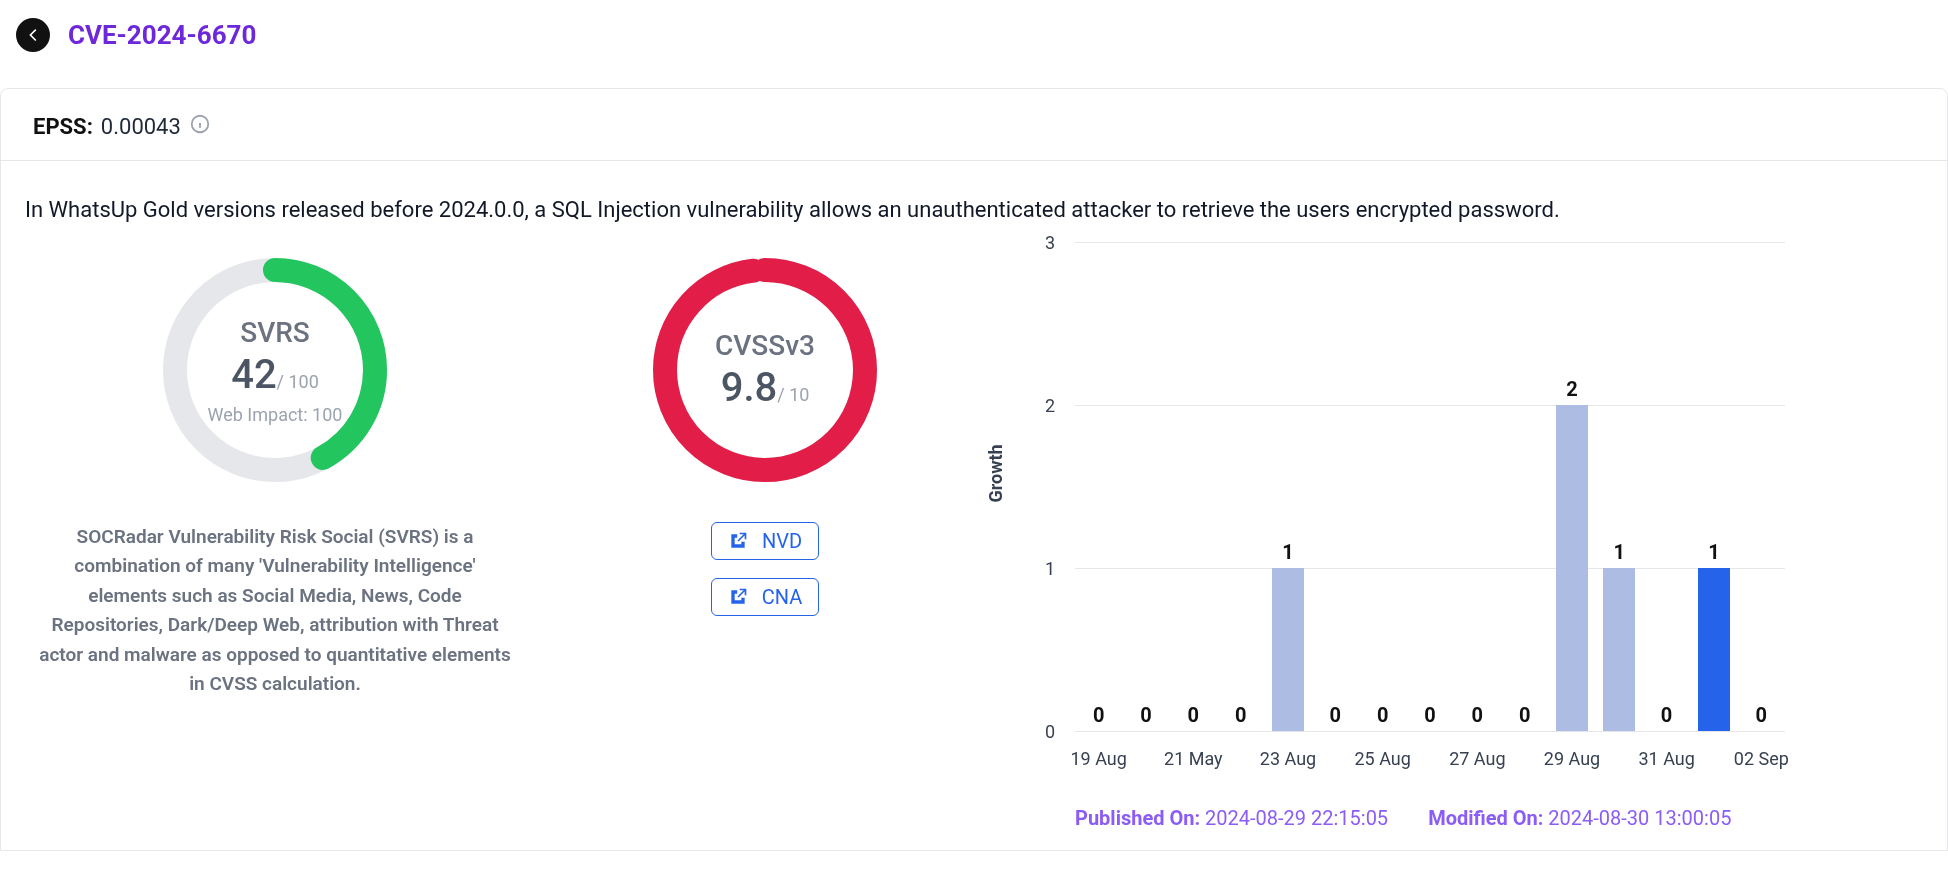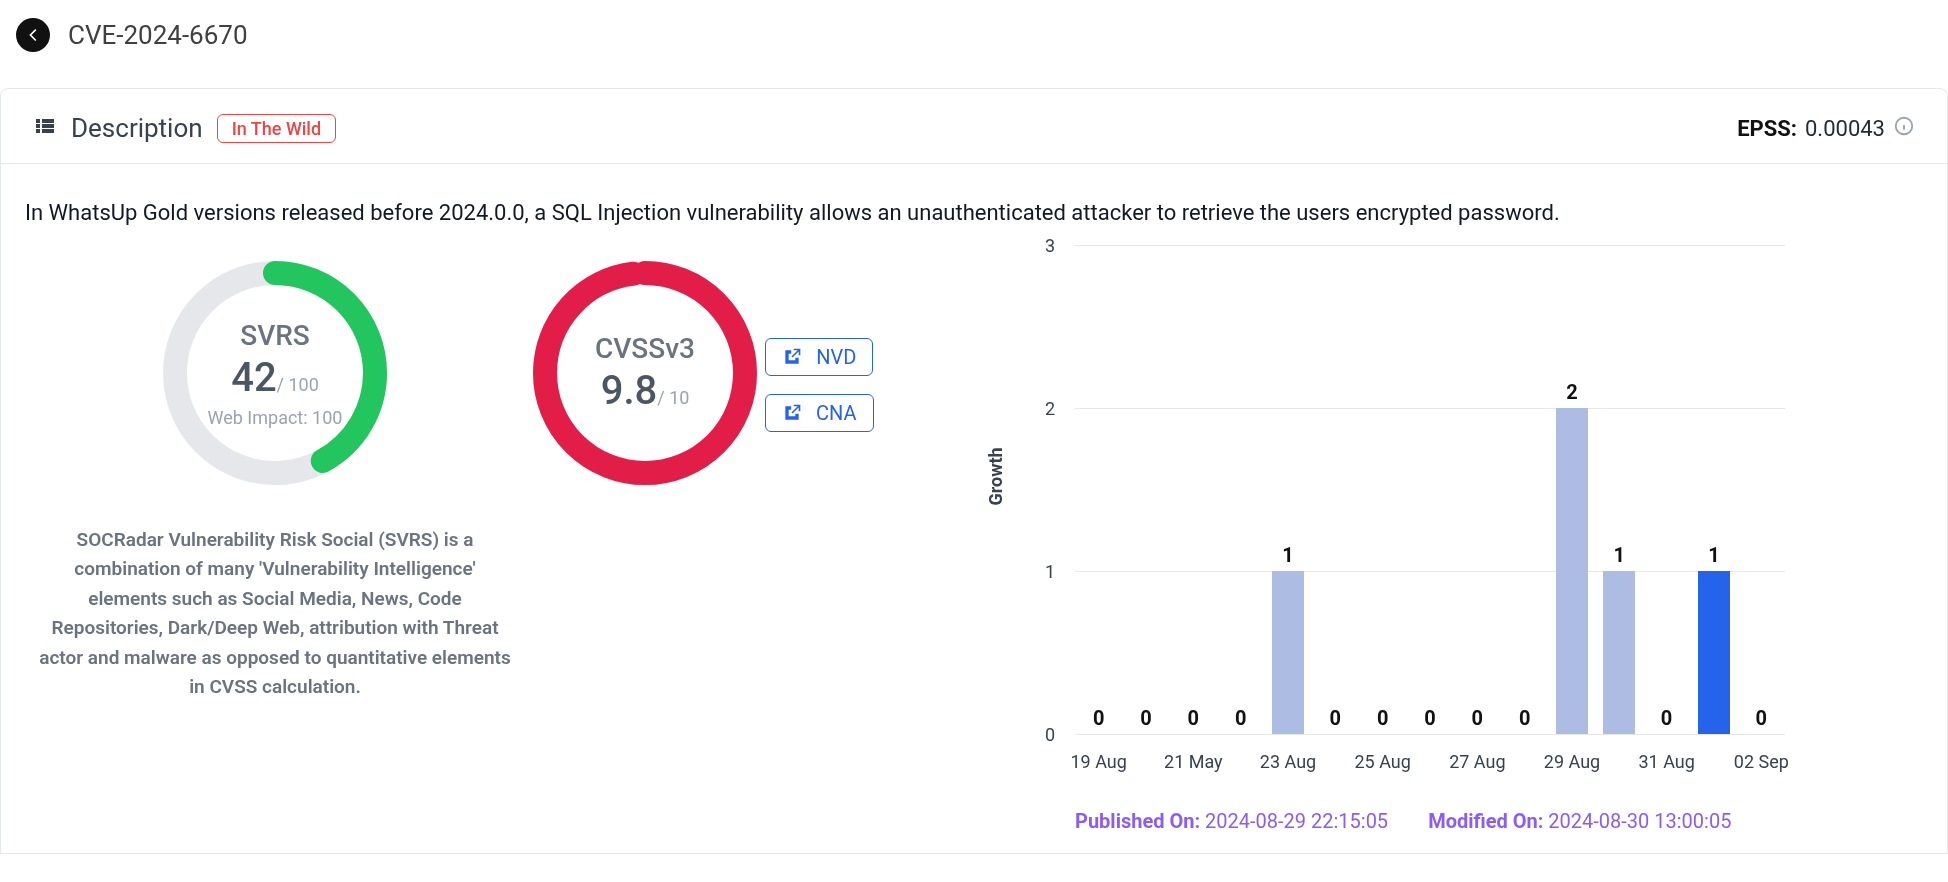--- a/index.html
+++ b/index.html
@@ -1,36 +1,36 @@
 <!DOCTYPE html>
 <html><head>
 <meta charset="utf-8">
 <style>
   * { box-sizing: border-box; margin: 0; padding: 0; }
   body { font-family: -apple-system, BlinkMacSystemFont, "Segoe UI", Roboto, Helvetica, Arial, sans-serif; background: #fff; color: #111; width: 1948px; }
   .page { width: 1948px; }
   .topbar { display: flex; align-items: center; gap: 18px; padding: 18px 16px 16px 16px; background: #fff; }
   .back-btn { width: 34px; height: 34px; border-radius: 50%; background: #111; border: none; display: flex; align-items: center; justify-content: center; cursor: pointer; }
   .back-btn svg { width: 18px; height: 18px; fill: #fff; }
-  .cve-title { font-size: 26px; font-weight: 400; color: #404040; }
+  .cve-title { font-size: 26px; font-weight: 700; color: #6d28d9; }
   .card { margin: 20px 0 0 0; border: 1px solid #e5e7eb; border-radius: 8px 8px 0 0; overflow: visible; }
   .card-header { display: flex; align-items: center; justify-content: space-between; padding: 24px 32px 20px 32px; border-bottom: 1px solid #e5e7eb; }
   .hdr-left { display: flex; align-items: center; gap: 14px; }
   .list-icon svg { width: 24px; height: 24px; fill: #374151; }
   .hdr-title { font-size: 26px; font-weight: 400; color: #374151; }
   .badge-wild { border: 1.5px solid #ef4444; color: #ef4444; font-size: 18px; padding: 3px 14px; border-radius: 6px; font-weight: 500; }
   .hdr-right { display: flex; align-items: center; gap: 8px; font-size: 22px; }
   .epss-label { font-weight: 700; }
   .epss-value { font-weight: 400; color: #1f2937; }
   .info-icon svg { width: 22px; height: 22px; stroke: #9ca3af; fill: none; }
   .card-body { padding: 32px 24px 20px 24px; }
   .desc-text { font-size: 22px; color: #111827; line-height: 1.5; margin-bottom: 16px; }
   .row { display: flex; align-items: flex-start; }
   .col-svrs { width: 500px; display: flex; flex-direction: column; align-items: center; }
-  .col-cvss { width: 480px; display: flex; align-items: center; }
+  .col-cvss { width: 480px; display: flex; flex-direction: column; align-items: center; }
   .col-chart { flex: 1; display: flex; flex-direction: column; align-items: flex-start; }
   .ring-wrap { position: relative; width: 240px; height: 240px; margin-top: 8px; }
   .ring-wrap svg { width: 240px; height: 240px; }
   .ring-center { position: absolute; inset: 0; display: flex; flex-direction: column; align-items: center; justify-content: center; }
   .ring-name { font-size: 28px; color: #6b7280; font-weight: 500; }
   .ring-score { font-size: 40px; color: #4b5563; font-weight: 500; display: flex; align-items: baseline; margin-top: 2px; }
   .ring-denom { font-size: 18px; color: #9ca3af; font-weight: 400; }
   .ring-sub { font-size: 18px; color: #9ca3af; margin-top: 6px; }
   .svrs-blurb { margin-top: 32px; text-align: center; color: #6b7280; font-size: 19px; line-height: 1.55; max-width: 480px; font-weight: 600; }
   .link-btn { display: inline-flex; align-items: center; gap: 14px; border: 1.5px solid #2563eb; color: #2563eb; padding: 6px 16px; font-size: 20px; border-radius: 6px; background: #fff; cursor: pointer; text-decoration: none; }
@@ -58,29 +58,20 @@
   <button class="back-btn">
     <svg viewBox="0 0 24 24">
           <path d="M15 4l-8 8 8 8 1.5-1.5L10 12l6.5-6.5z"></path>
         </svg>
   </button>
   <div class="cve-title">CVE-2024-6670</div>
 </div>
 
 <div class="card">
   <div class="card-header">
-    <div class="hdr-left">
-      <span class="list-icon">
-        <svg viewBox="0 0 24 24">
-              <path d="M3 5h4v4H3zM9 5h12v4H9zM3 10h4v4H3zM9 10h12v4H9zM3 15h4v4H3zM9 15h12v4H9z"></path>
-            </svg>
-      </span>
-      <span class="hdr-title">Description</span>
-      <span class="badge-wild">In The Wild</span>
-    </div>
     <div class="hdr-right">
       <span class="epss-label">EPSS:</span>
       <span class="epss-value">0.00043</span>
       <span class="info-icon">
         <svg viewBox="0 0 24 24" stroke-width="2">
               <circle cx="12" cy="12" r="9"></circle>
               <line x1="12" y1="8" x2="12" y2="8"></line>
               <line x1="12" y1="11" x2="12" y2="16"></line>
             </svg>
       </span>

